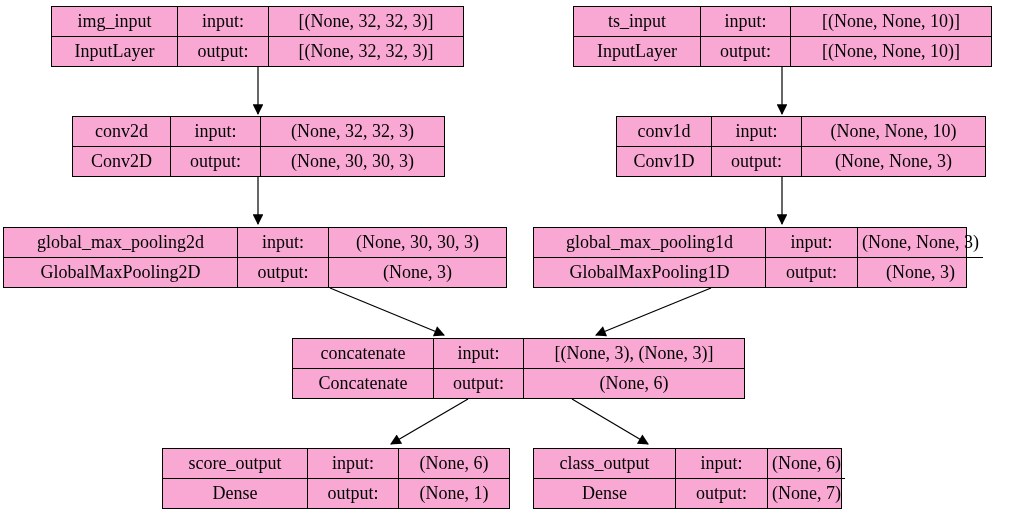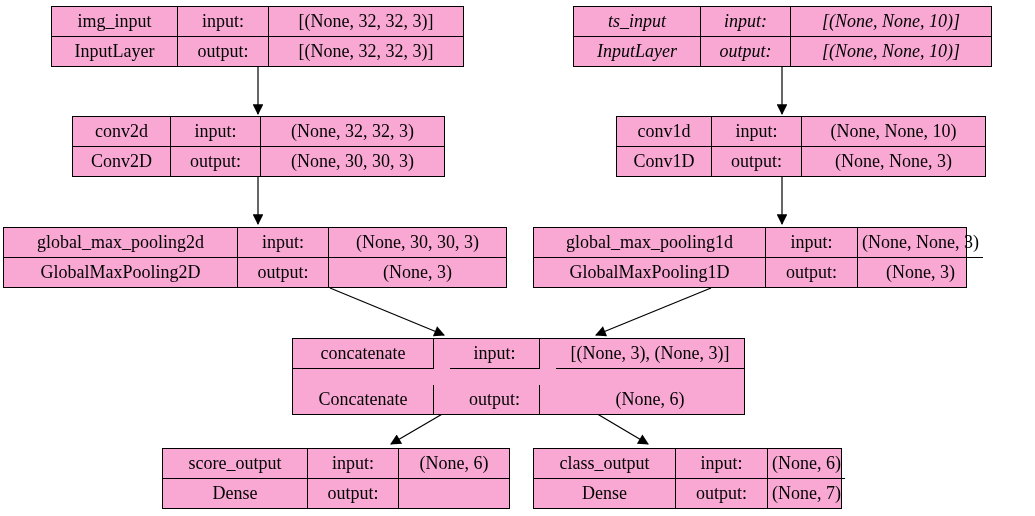--- a/index.html
+++ b/index.html
@@ -58,21 +58,21 @@
 
   <div class="node" style="left:51px;top:6px;width:413px;grid-template-columns:126px 91px 1fr;">
     <div class="cell">img_input</div>
     <div class="cell">input:</div>
     <div class="cell">[(None, 32, 32, 3)]</div>
     <div class="cell">InputLayer</div>
     <div class="cell">output:</div>
     <div class="cell">[(None, 32, 32, 3)]</div>
   </div>
 
-  <div class="node" style="left:573px;top:6px;width:419px;grid-template-columns:127px 90px 1fr;font-style:italic;">
+  <div class="node" style="left:573px;top:6px;width:419px;grid-template-columns:127px 90px 1fr;">
     <div class="cell">ts_input</div>
     <div class="cell">input:</div>
     <div class="cell">[(None, None, 10)]</div>
     <div class="cell">InputLayer</div>
     <div class="cell">output:</div>
     <div class="cell">[(None, None, 10)]</div>
   </div>
 
   <div class="node" style="left:72px;top:116px;width:373px;grid-template-columns:98px 90px 1fr;">
     <div class="cell">conv2d</div>
@@ -103,35 +103,36 @@
 
   <div class="node" style="left:533px;top:227px;width:434px;grid-template-columns:232px 92px 1fr;text-align:right;">
     <div class="cell">global_max_pooling1d</div>
     <div class="cell">input:</div>
     <div class="cell">(None, None, 3)</div>
     <div class="cell">GlobalMaxPooling1D</div>
     <div class="cell">output:</div>
     <div class="cell">(None, 3)</div>
   </div>
 
-  <div class="node" style="left:292px;top:338px;width:453px;grid-template-columns:141px 90px 1fr;gap:16px;">
+  <div class="node" style="left:292px;top:338px;width:453px;grid-template-columns:141px 90px 1fr;">
     <div class="cell">concatenate</div>
     <div class="cell">input:</div>
     <div class="cell">[(None, 3), (None, 3)]</div>
     <div class="cell">Concatenate</div>
     <div class="cell">output:</div>
     <div class="cell">(None, 6)</div>
   </div>
 
   <div class="node" style="left:162px;top:448px;width:348px;grid-template-columns:145px 91px 1fr;">
     <div class="cell">score_output</div>
     <div class="cell">input:</div>
     <div class="cell">(None, 6)</div>
     <div class="cell">Dense</div>
     <div class="cell">output:</div>
+    <div class="cell">(None, 1)</div>
   </div>
 
   <div class="node" style="left:533px;top:448px;width:309px;grid-template-columns:142px 92px 1fr;">
     <div class="cell">class_output</div>
     <div class="cell">input:</div>
     <div class="cell">(None, 6)</div>
     <div class="cell">Dense</div>
     <div class="cell">output:</div>
     <div class="cell">(None, 7)</div>
   </div>

